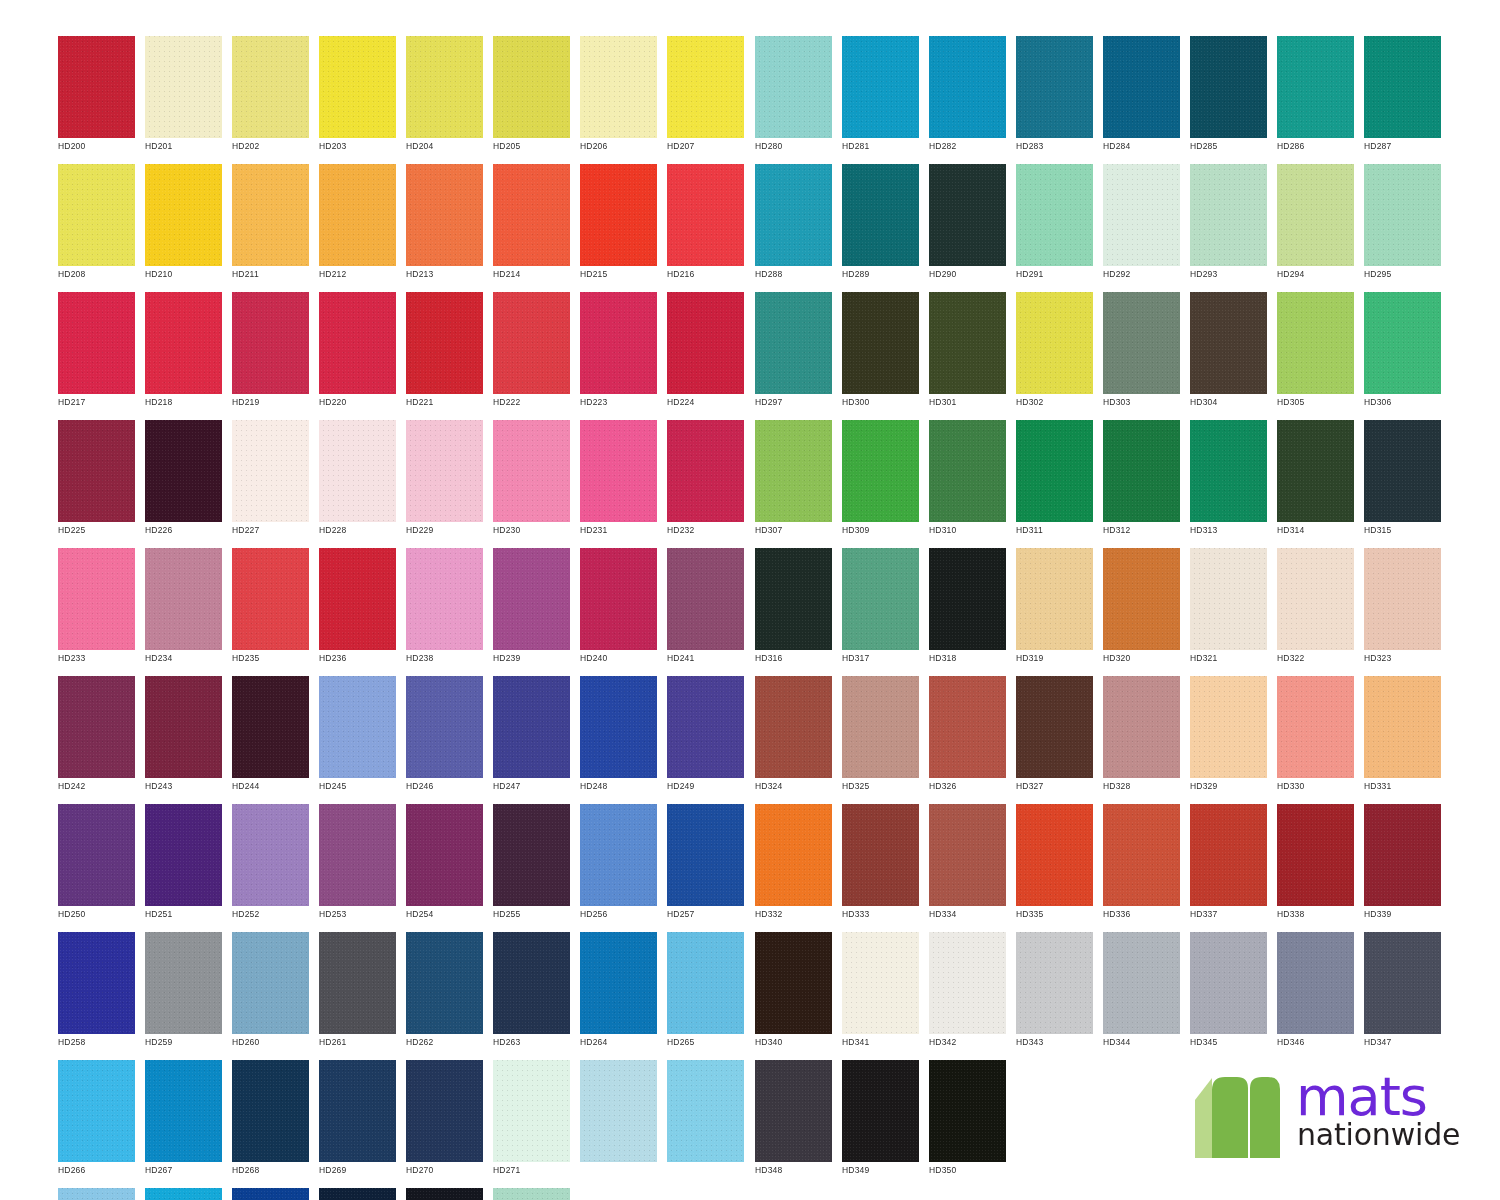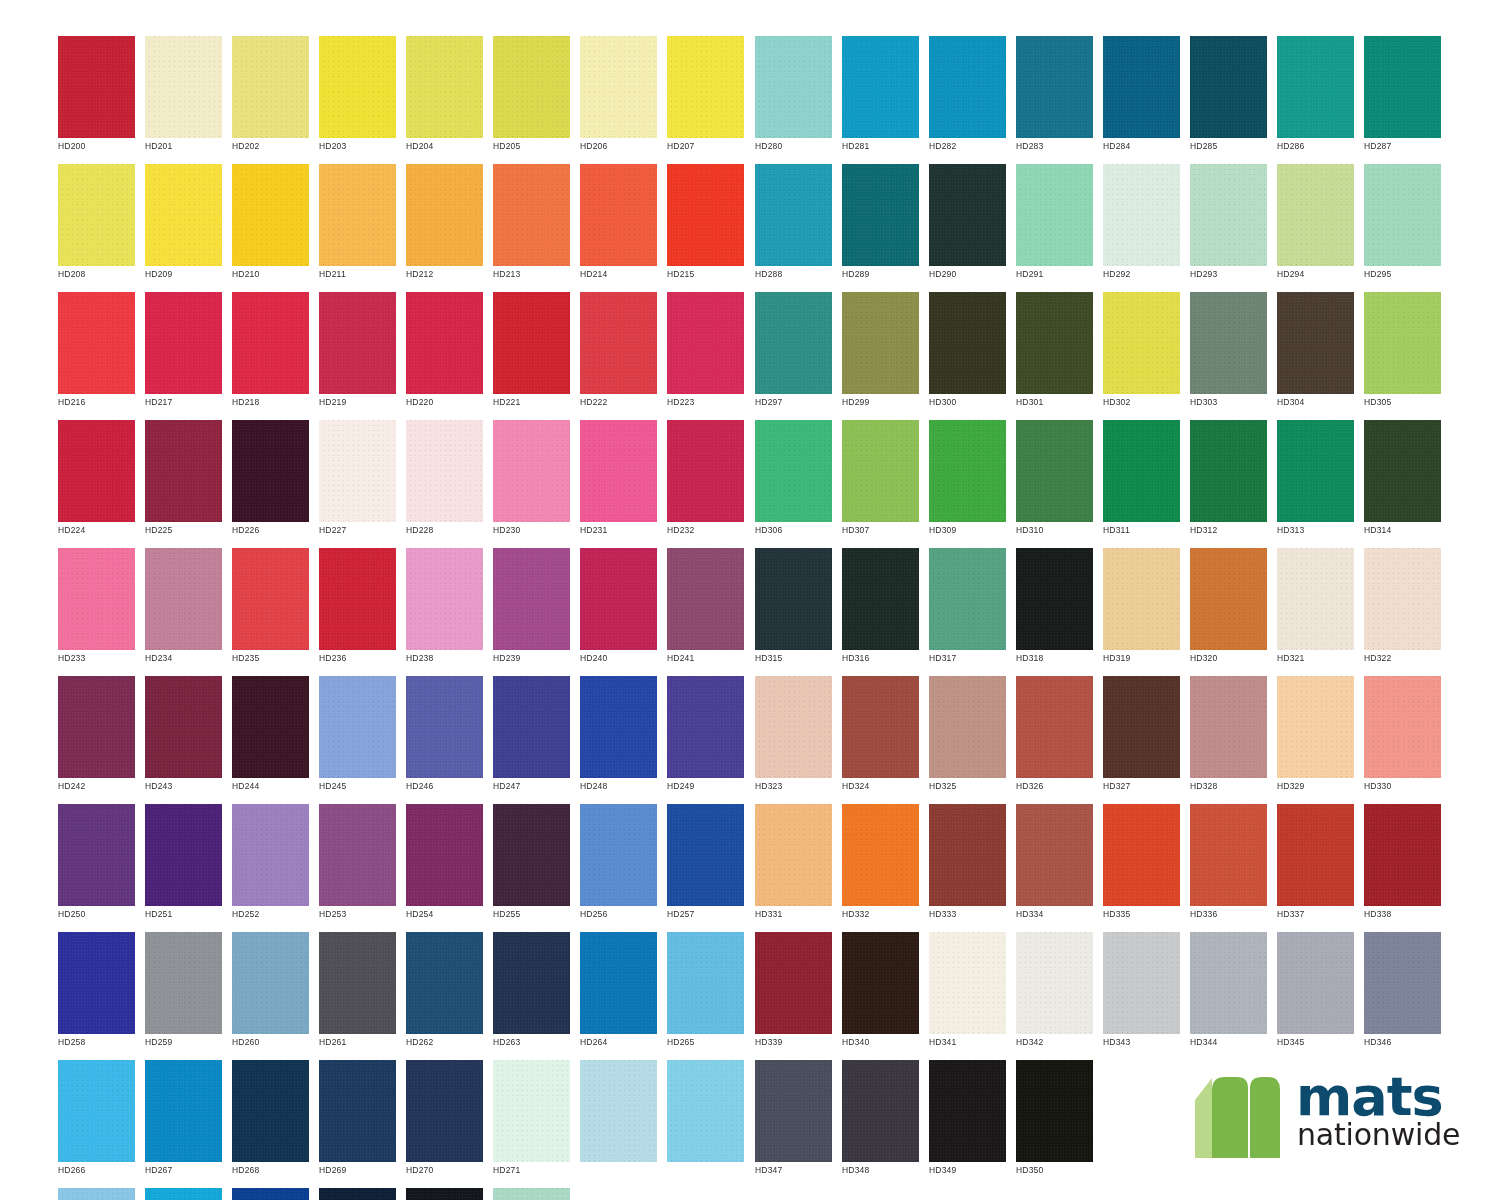--- a/index.html
+++ b/index.html
@@ -88,23 +88,23 @@
     top: 0px;
     width: 170px;
     height: 90px;
   }
   .logo-text-mats {
     position: absolute;
     left: 0;
     top: -2px;
     font-size: 54px;
     line-height: 54px;
-    color: #0c4a6e;
+    color: #6d28d9;
     font-family: "DejaVu Sans", sans-serif;
-    font-weight: 700;
+    font-weight: 400;
     letter-spacing: -1px;
   }
   .logo-text-nationwide {
     position: absolute;
     left: 1px;
     top: 48px;
     font-size: 30px;
     line-height: 30px;
     color: #231f20;
     font-family: "DejaVu Sans", sans-serif;
@@ -148,24 +148,20 @@
       </div>
       <div class="swatch-cell">
         <div class="swatch-chip" style="background-color: rgb(242, 229, 63);"></div>
         <div class="swatch-label">HD207</div>
       </div>
       <div class="swatch-cell">
         <div class="swatch-chip" style="background-color: rgb(231, 226, 87);"></div>
         <div class="swatch-label">HD208</div>
       </div>
       <div class="swatch-cell">
-        <div class="swatch-chip" style="background-color: rgb(247, 223, 60);"></div>
-        <div class="swatch-label">HD209</div>
-      </div>
-      <div class="swatch-cell">
         <div class="swatch-chip" style="background-color: rgb(246, 205, 30);"></div>
         <div class="swatch-label">HD210</div>
       </div>
       <div class="swatch-cell">
         <div class="swatch-chip" style="background-color: rgb(245, 185, 79);"></div>
         <div class="swatch-label">HD211</div>
       </div>
       <div class="swatch-cell">
         <div class="swatch-chip" style="background-color: rgb(244, 174, 63);"></div>
         <div class="swatch-label">HD212</div>
@@ -228,20 +224,24 @@
       </div>
       <div class="swatch-cell">
         <div class="swatch-chip" style="background-color: rgb(248, 236, 230);"></div>
         <div class="swatch-label">HD227</div>
       </div>
       <div class="swatch-cell">
         <div class="swatch-chip" style="background-color: rgb(246, 226, 227);"></div>
         <div class="swatch-label">HD228</div>
       </div>
       <div class="swatch-cell">
+        <div class="swatch-chip" style="background-color: rgb(244, 195, 212);"></div>
+        <div class="swatch-label">HD229</div>
+      </div>
+      <div class="swatch-cell">
         <div class="swatch-chip" style="background-color: rgb(242, 135, 177);"></div>
         <div class="swatch-label">HD230</div>
       </div>
       <div class="swatch-cell">
         <div class="swatch-chip" style="background-color: rgb(238, 88, 148);"></div>
         <div class="swatch-label">HD231</div>
       </div>
       <div class="swatch-cell">
         <div class="swatch-chip" style="background-color: rgb(199, 36, 80);"></div>
         <div class="swatch-label">HD232</div>
@@ -484,24 +484,20 @@
         <div class="swatch-chip" style="background-color: rgb(198, 220, 150);"></div>
         <div class="swatch-label">HD294</div>
       </div>
       <div class="swatch-cell">
         <div class="swatch-chip" style="background-color: rgb(159, 216, 187);"></div>
         <div class="swatch-label">HD295</div>
       </div>
       <div class="swatch-cell">
         <div class="swatch-chip" style="background-color: rgb(46, 143, 135);"></div>
         <div class="swatch-label">HD297</div>
-      </div>
-      <div class="swatch-cell">
-        <div class="swatch-chip" style="background-color: rgb(139, 142, 72);"></div>
-        <div class="swatch-label">HD299</div>
       </div>
       <div class="swatch-cell">
         <div class="swatch-chip" style="background-color: rgb(53, 54, 31);"></div>
         <div class="swatch-label">HD300</div>
       </div>
       <div class="swatch-cell">
         <div class="swatch-chip" style="background-color: rgb(61, 74, 38);"></div>
         <div class="swatch-label">HD301</div>
       </div>
       <div class="swatch-cell">

